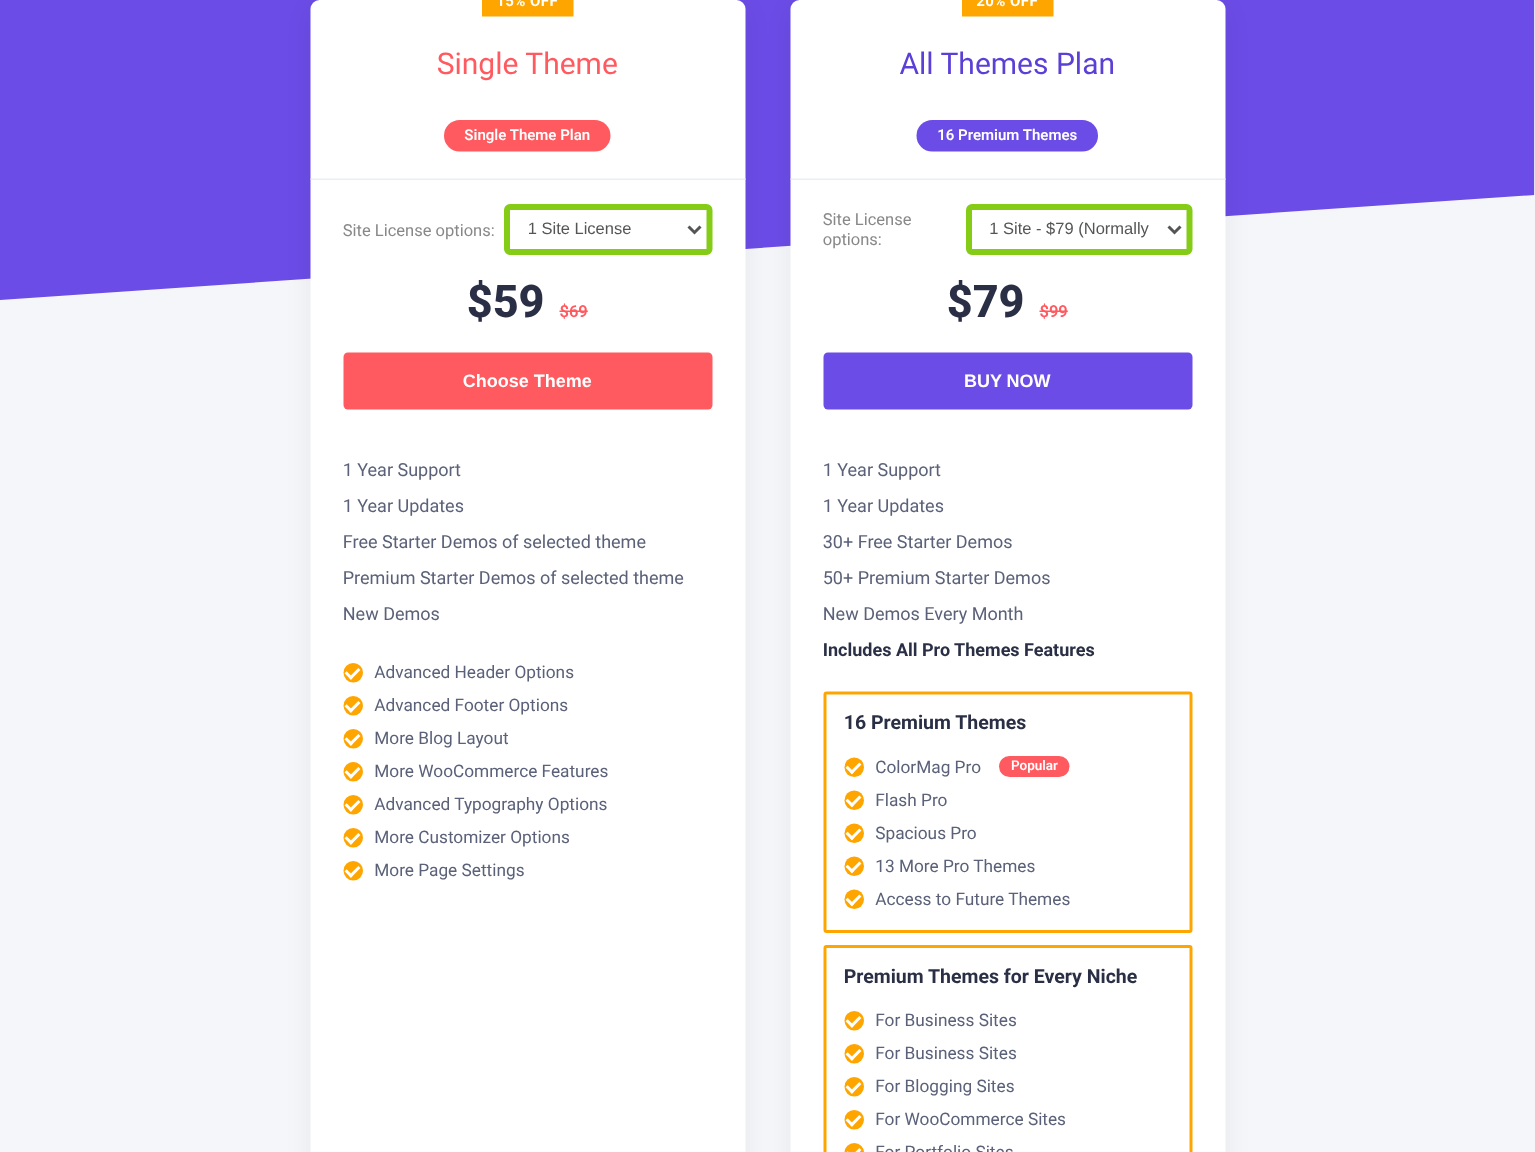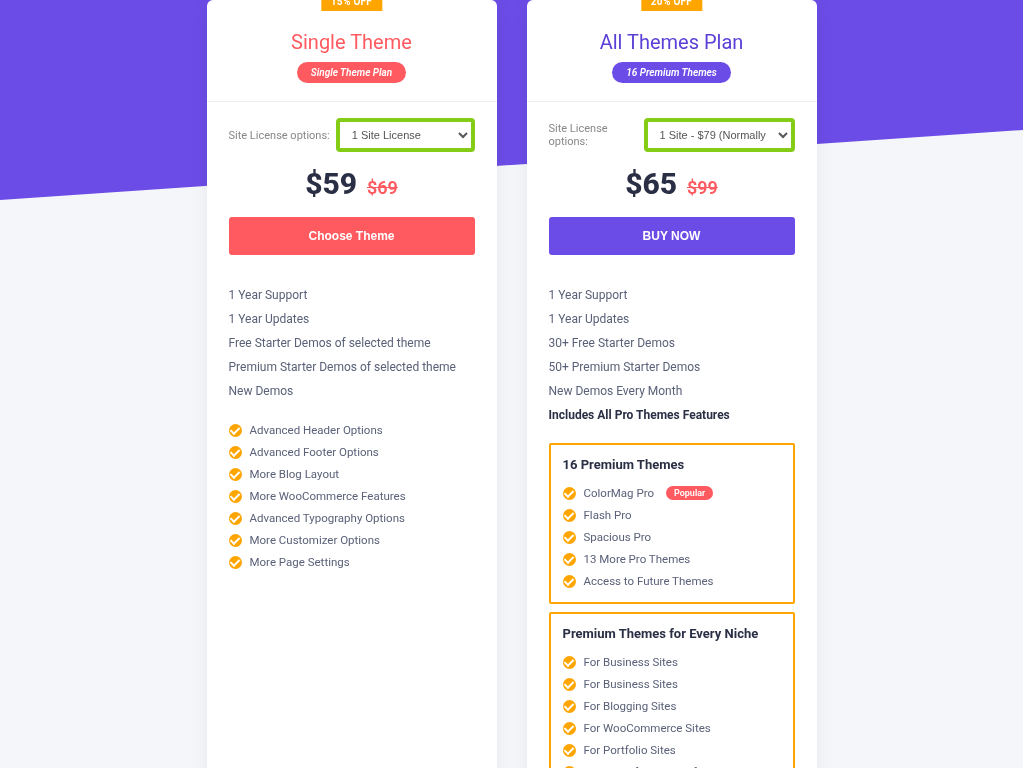--- a/index.html
+++ b/index.html
@@ -50,28 +50,27 @@
   .plan-title {
     text-align: center;
     font-size: 20px;
     font-weight: 400;
     margin-top: 4px;
   }
   .plan-title.single { color: #ff5a5f; }
   .plan-title.all { color: #5b3fd6; }
   .pill {
     display: block;
-    margin: 8px auto 0;
+    margin: 26px auto 0;
     width: fit-content;
     color: #fff;
     font-size: 10px;
     font-weight: 600;
     padding: 5px 14px;
     border-radius: 14px;
-    font-style: italic;
   }
   .pill.red { background: #ff5a5f; }
   .pill.purple { background: #6b4ce6; }
   .divider {
     border: none;
     border-top: 1px solid #eceef4;
     margin: 18px -22px 16px;
   }
   .license-row {
     display: flex;
@@ -93,21 +92,21 @@
   .price-row {
     text-align: center;
     margin: 10px 0 16px;
   }
   .price-current {
     font-size: 30px;
     font-weight: 800;
     color: #2a2f45;
   }
   .price-old {
-    font-size: 18px;
+    font-size: 11px;
     color: #ff5a5f;
     text-decoration: line-through;
     margin-left: 6px;
     font-weight: 600;
   }
   .cta {
     display: block;
     width: 100%;
     border: none;
     color: #fff;
@@ -248,21 +247,21 @@
     <h2 class="plan-title all">All Themes Plan</h2>
     <span class="pill purple">16 Premium Themes</span>
     <hr class="divider">
     <div class="license-row">
       <span>Site License options:</span>
       <select class="license-select">
         <option>1 Site - $79 (Normally</option>
       </select>
     </div>
     <div class="price-row">
-      <span class="price-current">$65</span>
+      <span class="price-current">$79</span>
       <span class="price-old">$99</span>
     </div>
     <button class="cta purple">BUY NOW</button>
 
     <ul class="feature-list">
       <li>1 Year Support</li>
       <li>1 Year Updates</li>
       <li>30+ Free Starter Demos</li>
       <li>50+ Premium Starter Demos</li>
       <li>New Demos Every Month</li>

